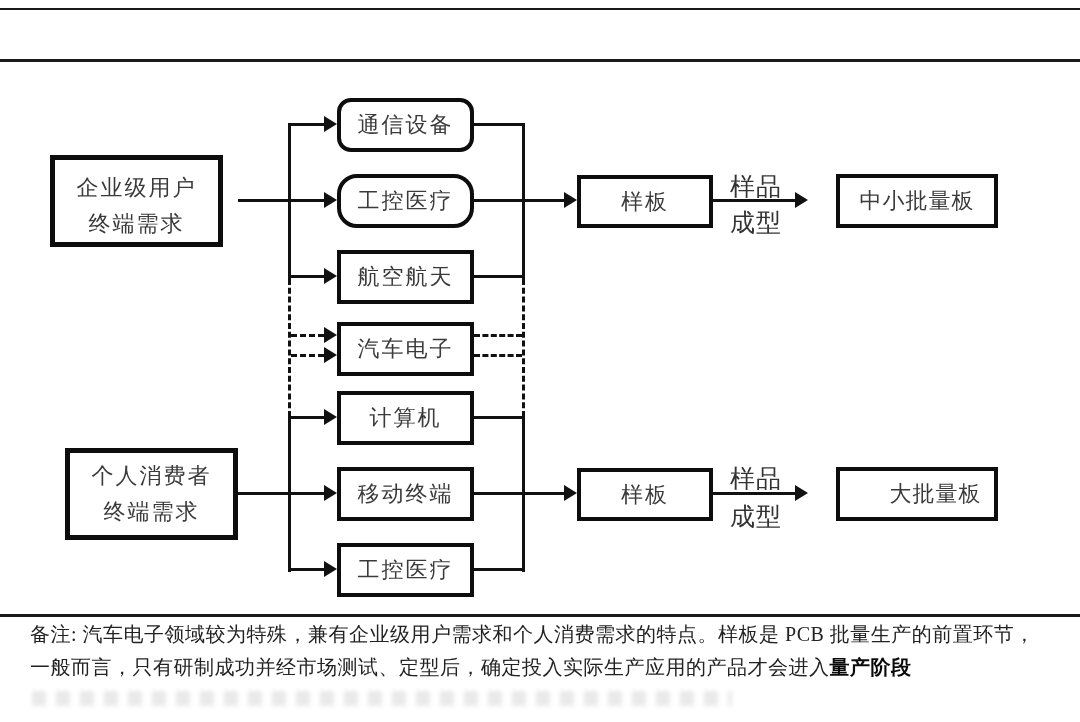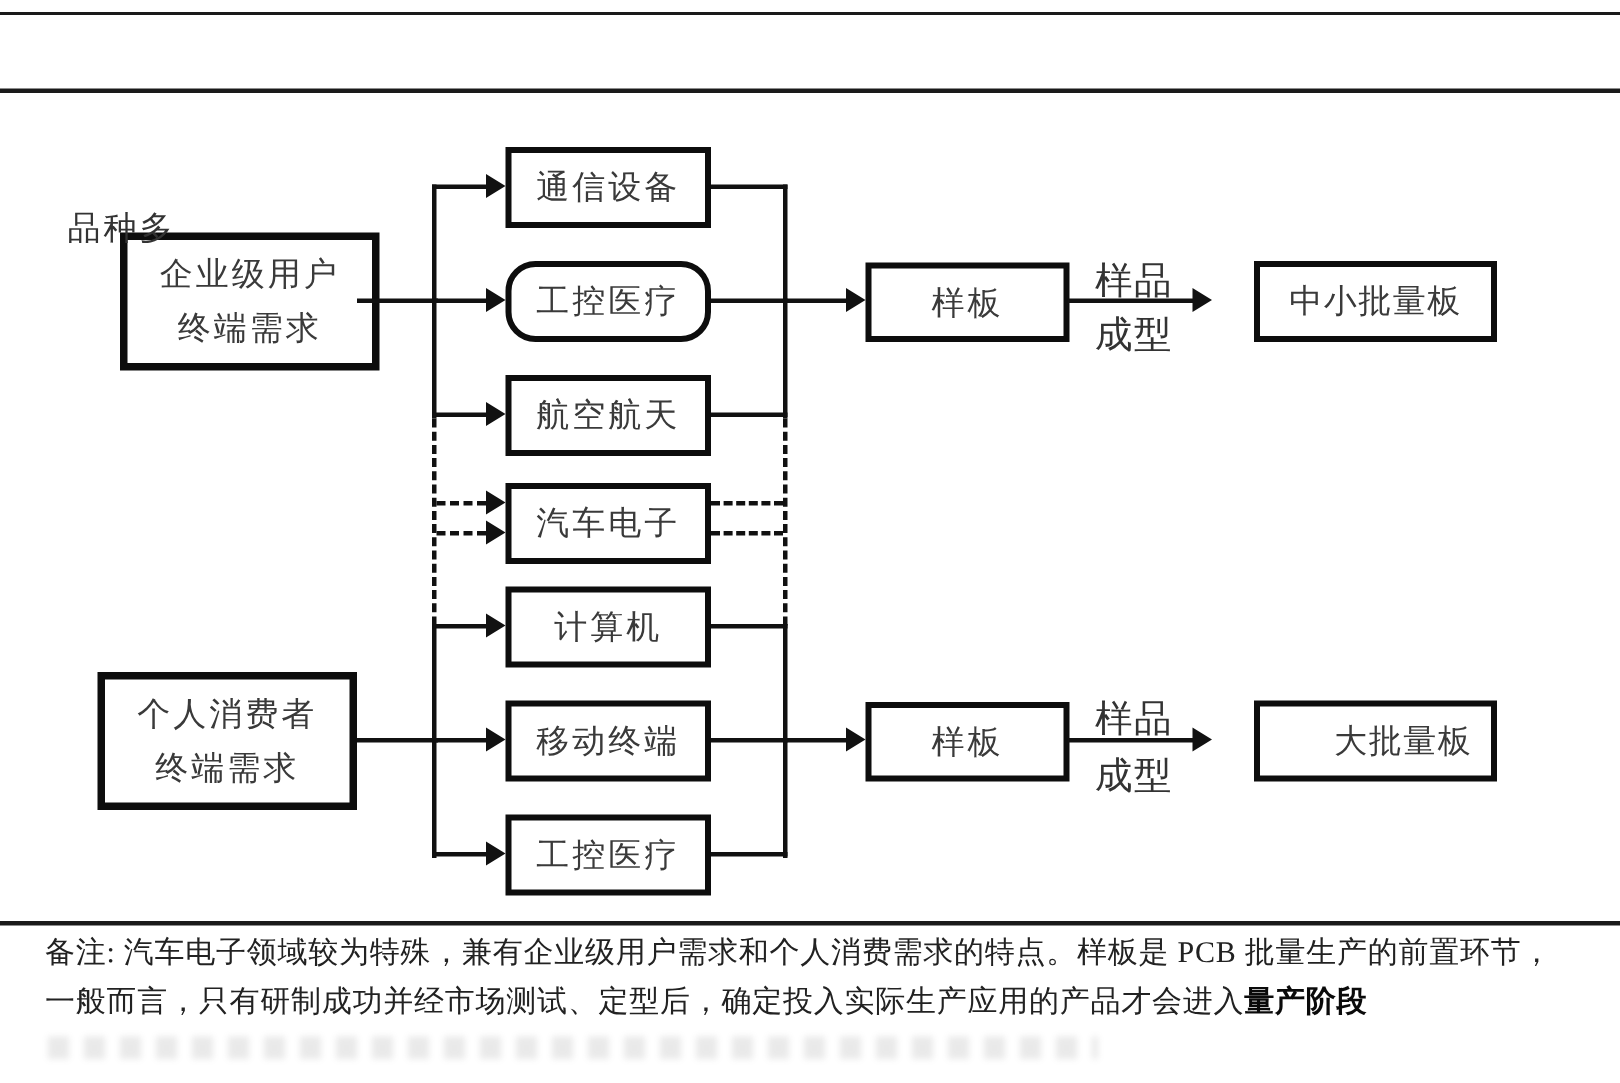--- a/index.html
+++ b/index.html
@@ -43,41 +43,40 @@
   }
 </style>
 </head>
 <body>
 
 <div class="canvas">
 
   <div class="rule" style="top:8px;height:2px;"></div>
   <div class="rule" style="top:59px;height:3px;"></div>
 
-  <div class="node src" style="left:80px;top:155px;">
+  <div class="node src" style="left:50px;top:155px;justify-content:flex-end;">
     <span>企业级用户</span>
     <span>终端需求</span>
   </div>
   <div class="node src" style="left:65px;top:448px;">
     <span>个人消费者</span>
     <span>终端需求</span>
   </div>
 
-  <div class="node app" style="top:98px;">通信设备</div>
+  <div class="node app" style="top:98px;border-radius:14px;">通信设备</div>
   <div class="node app" style="top:174px;border-radius:20px;">工控医疗</div>
   <div class="node app" style="top:250px;">航空航天</div>
   <div class="node app" style="top:322px;">汽车电子</div>
   <div class="node app" style="top:391px;">计算机</div>
   <div class="node app" style="top:467px;">移动终端</div>
   <div class="node app" style="top:543px;">工控医疗</div>
 
   <div class="node sample" style="top:175px;">样板</div>
   <div class="node sample" style="top:468px;">样板</div>
 
-  <div class="anno" style="top:137px;">品种多</div>
   <div class="node out" style="top:174px;">中小批量板</div>
   <div class="node out" style="top:467px;padding-left:37px;">大批量板</div>
 
   <div class="flowlabel" style="left:714px;top:170px;">样品</div>
   <div class="flowlabel" style="left:714px;top:206px;">成型</div>
   <div class="flowlabel" style="left:714px;top:462px;">样品</div>
   <div class="flowlabel" style="left:714px;top:500px;">成型</div>
 
   <div class="hl" style="left:238px;top:199px;width:54px;"></div>
   <div class="vl" style="left:288px;top:123px;height:156px;"></div>

